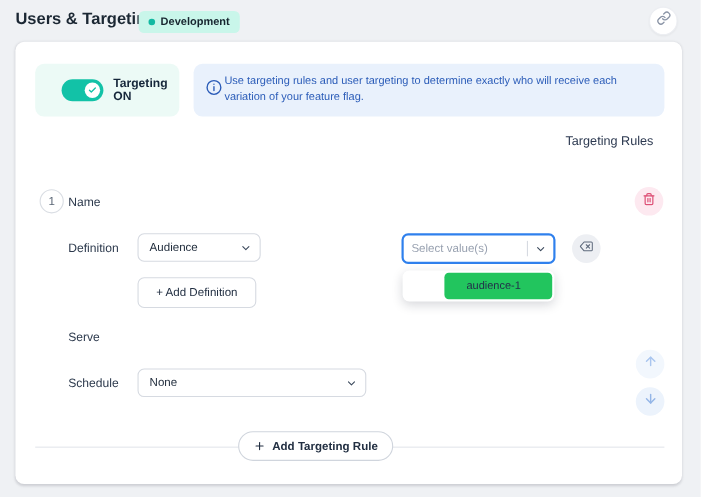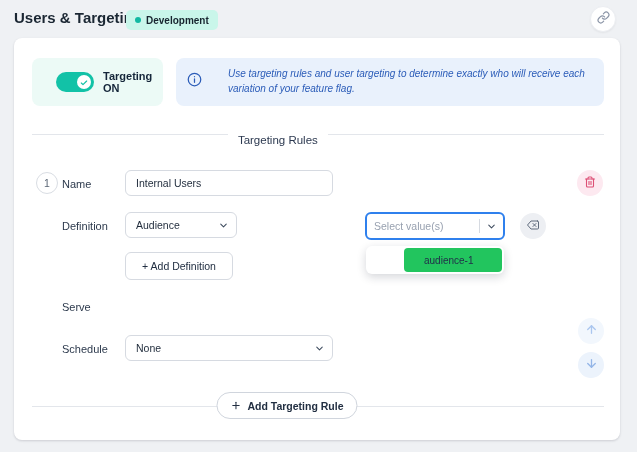--- a/index.html
+++ b/index.html
@@ -57,28 +57,28 @@
   .toggle-knob svg { width: 8px; height: 8px; }
   .toggle-label { font-size: 11px; font-weight: 600; color: #15263a; }
 
   
   .info-banner {
     left: 162px; top: 20px; width: 428px; height: 48px;
     background: #e9f1fc; border-radius: 8px;
   }
   .info-icon { position: absolute; left: 11px; top: 14px; width: 15px; height: 15px; }
   .info-text {
-    position: absolute; left: 52px; top: 8px; width: 382px;
-    font-size: 10px; line-height: 15px; color: #2b5cb8; font-style: italic;
+    position: absolute; left: 28px; top: 8px; width: 382px;
+    font-size: 10px; line-height: 15px; color: #2b5cb8;
   }
 
   
   .section-divider {
-    left: 18px; top: 96px; width: 572px; height: 14px;
-    display: flex; align-items: flex-start;
+    left: 18px; top: 84px; width: 572px; height: 14px;
+    display: flex; align-items: flex-end; flex-direction: column;
   }
   .divider-line { height: 1px; background: #e3e6eb; }
   .section-title { margin: 0 10px; font-size: 11.5px; color: #2c3950; white-space: nowrap; }
 
   
   .num-badge {
     left: 22px; top: 134px; width: 22px; height: 22px;
     border: 1px solid #d9dde3; border-radius: 50%;
     display: flex; align-items: center; justify-content: center;
     font-size: 10.5px; color: #5a6675; background: #fff;
@@ -209,21 +209,20 @@
 
   <div class="section-divider">
     <span class="divider-line" style="flex:0.78"></span>
     <span class="section-title">Targeting Rules</span>
     <span class="divider-line" style="flex:1.1"></span>
   </div>
 
   <div class="num-badge">1</div>
 
   <span class="field-label lbl-name" style="position:absolute">Name</span>
-  <input class="text-input" type="text" value="Internal Users" style="">
 
   <div class="icon-circle trash-btn">
     <span>
       <svg viewBox="0 0 24 24" fill="none" stroke="#dd5076" stroke-width="2.2" stroke-linecap="round" stroke-linejoin="round" width="12" height="12">
           <polyline points="3 6 5 6 21 6"></polyline>
           <path d="M19 6v14a2 2 0 0 1-2 2H7a2 2 0 0 1-2-2V6m3 0V4a2 2 0 0 1 2-2h4a2 2 0 0 1 2 2v2"></path>
           <line x1="10" y1="11" x2="10" y2="17"></line>
           <line x1="14" y1="11" x2="14" y2="17"></line>
         </svg>
     </span>

